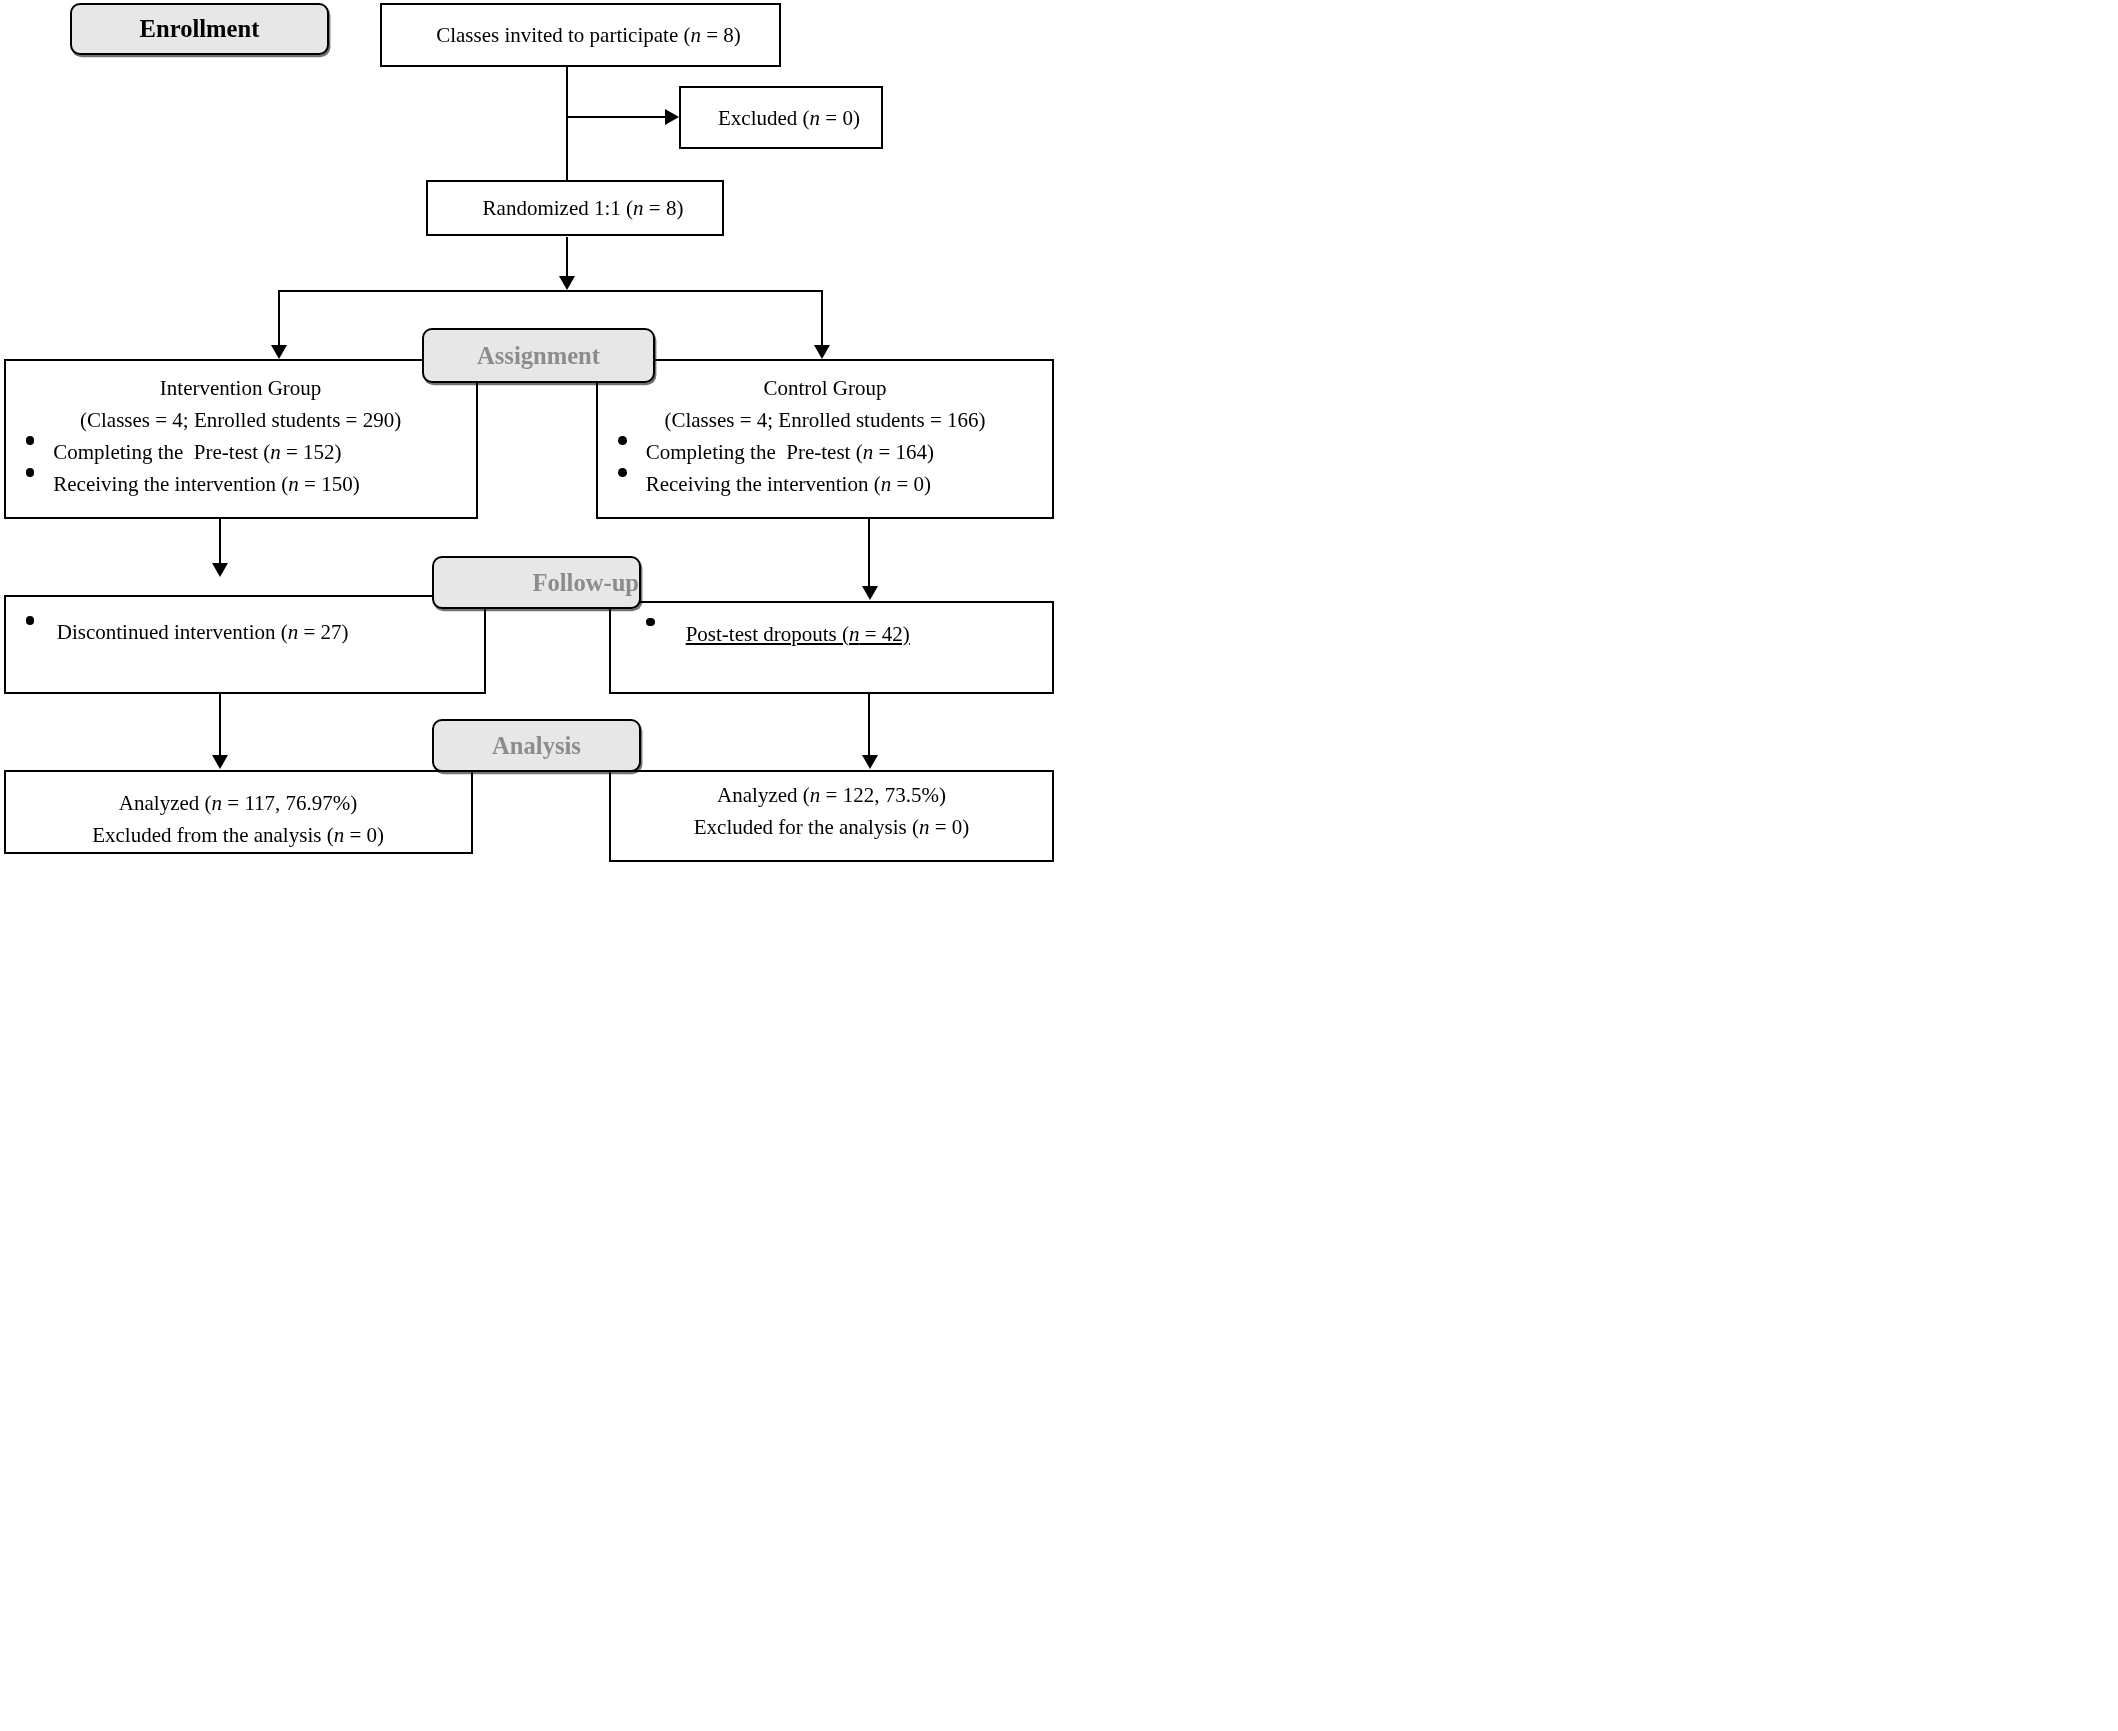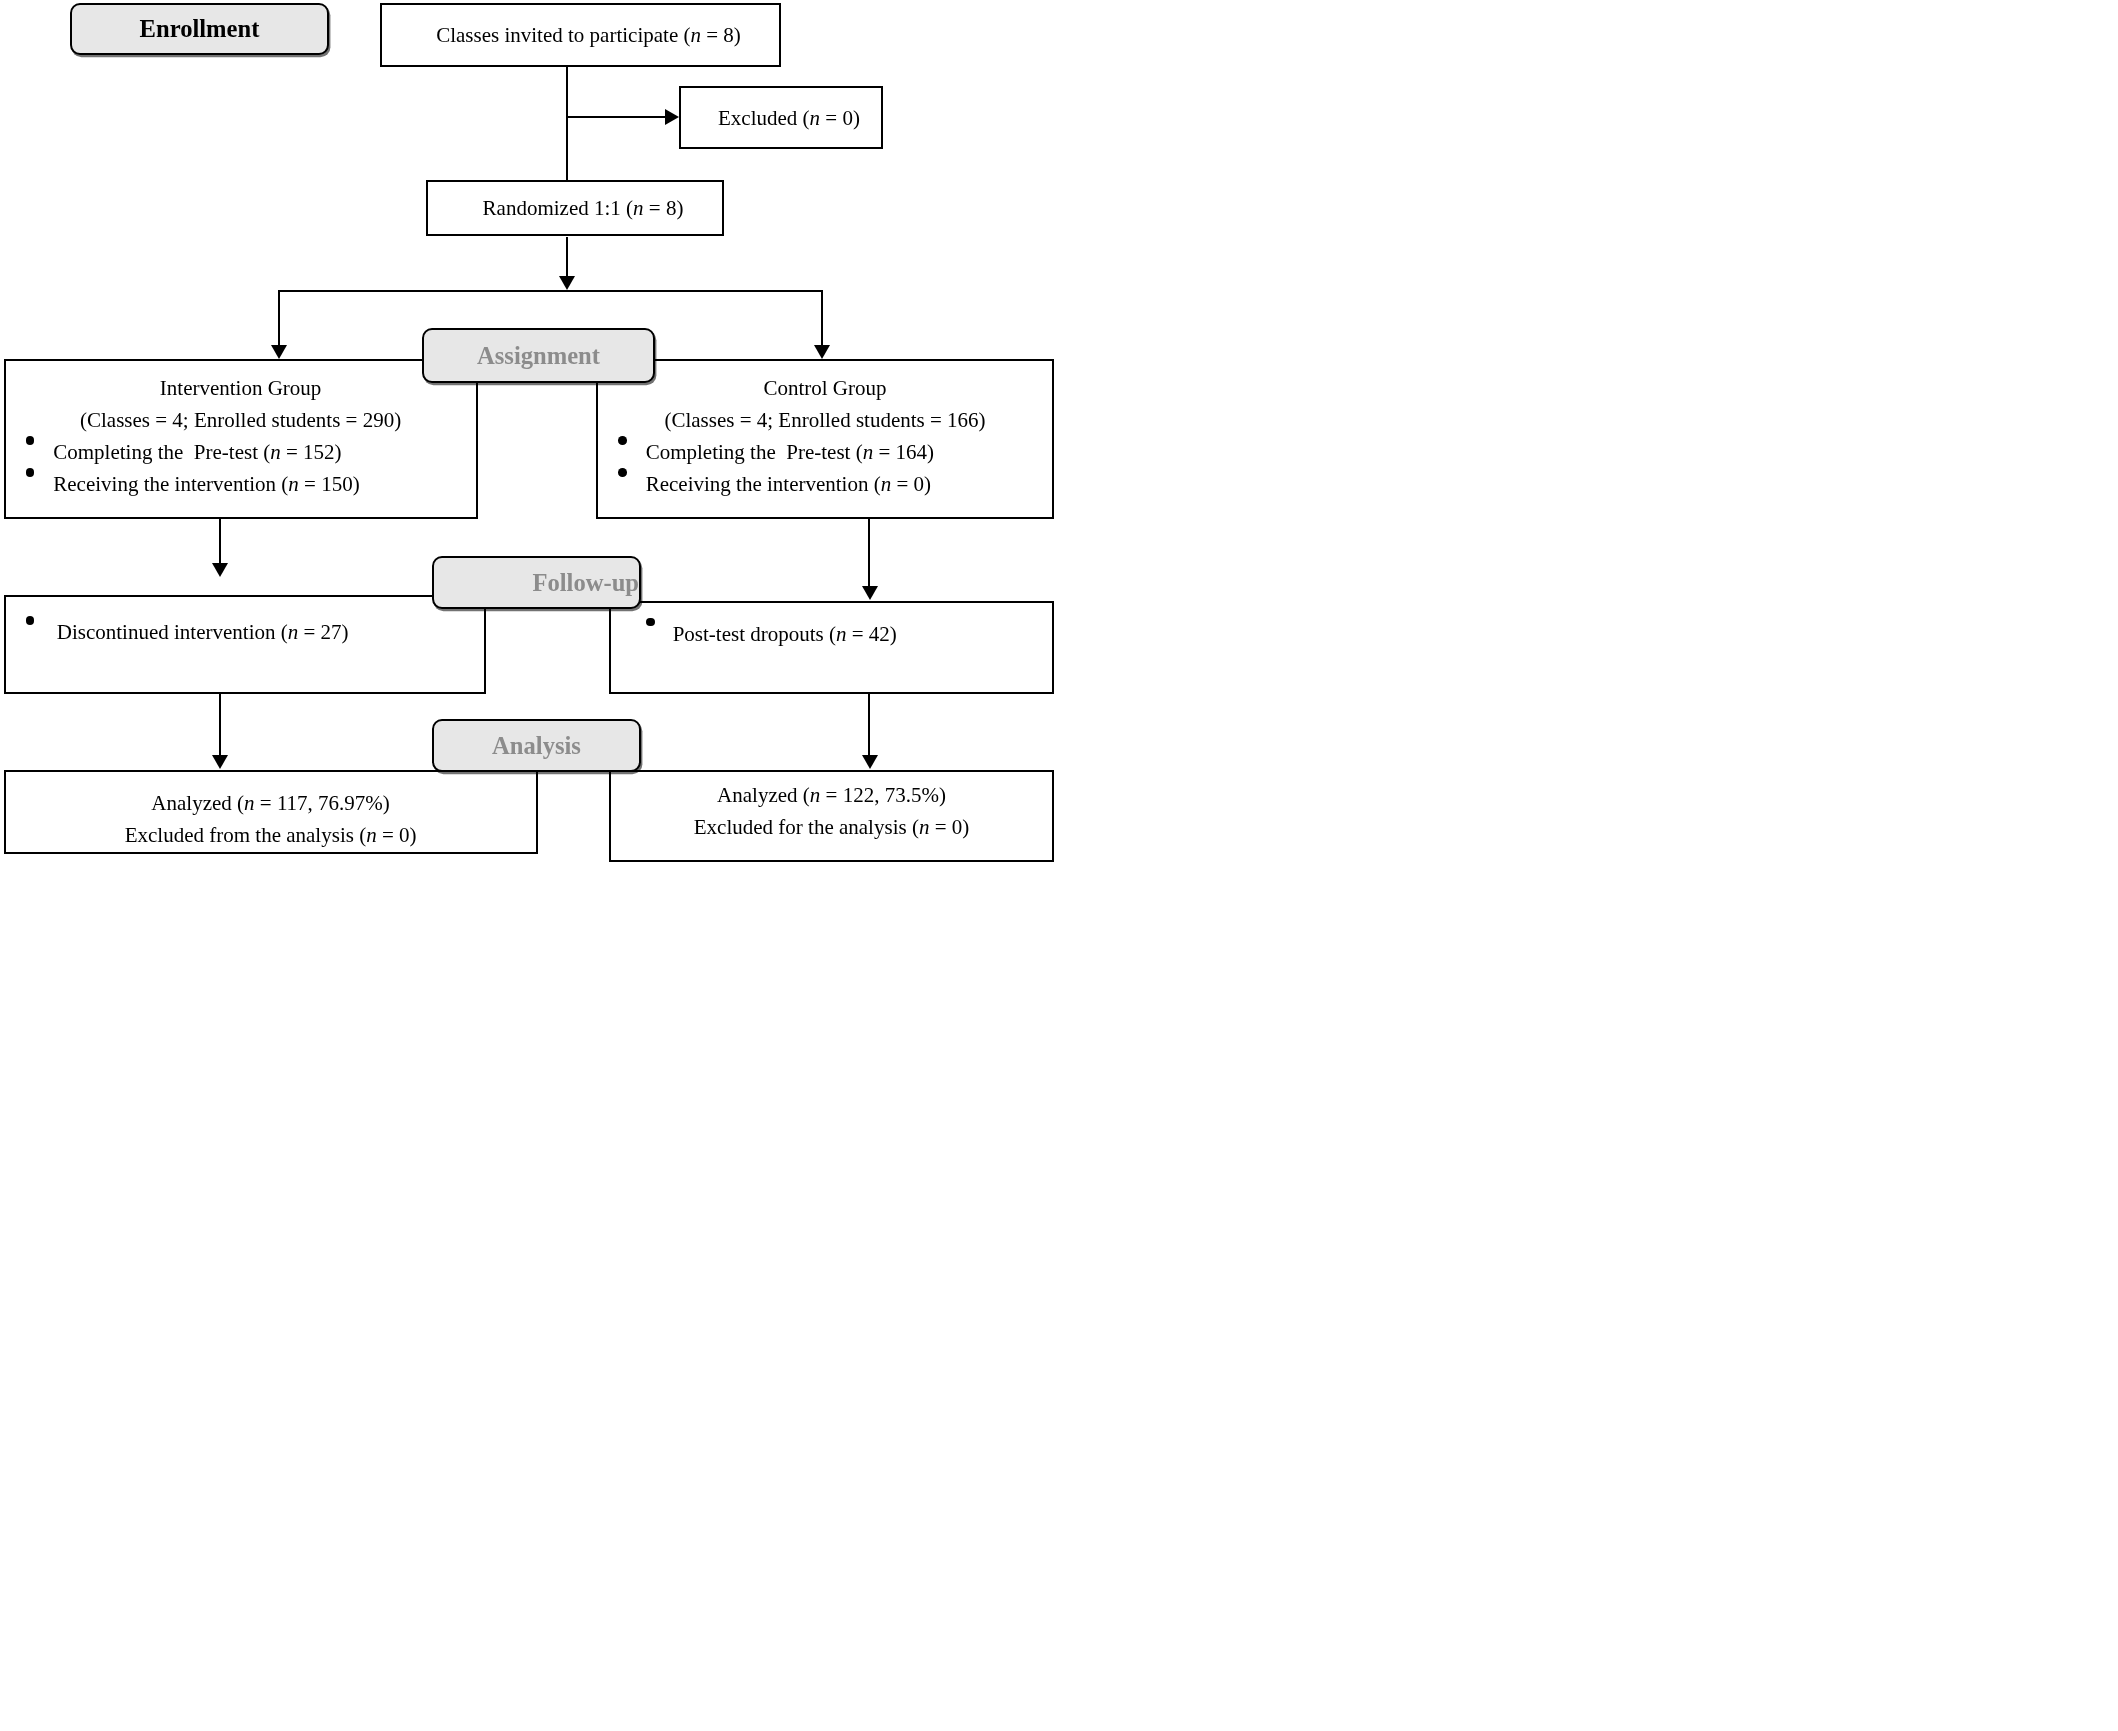--- a/index.html
+++ b/index.html
@@ -141,29 +141,29 @@
   <div class="fbox" style="left:3.6px;top:595px;width:482px;height:99px;padding-top:19px;">
     <div class="bullet-row">
       <span class="dot" style="margin-left:20px;"></span>
       <span class="txt" style="margin-left:22.5px;">Discontinued intervention (<i>n</i> = 27)</span>
     </div>
   </div>
 
   <div class="fbox" style="left:609px;top:601px;width:445px;height:93px;padding-top:14.5px;">
     <div class="bullet-row">
       <span class="dot" style="margin-left:35px;"></span>
-      <span class="txt" style="margin-left:18px;">Post-test dropouts (<i>n</i> = 42)</span>
+      <span class="txt" style="margin-left:31px;text-decoration:underline;">Post-test dropouts (<i>n</i> = 42)</span>
     </div>
   </div>
 
   <div class="pill graytext" style="left:432px;top:556px;width:209px;height:53px;justify-content:flex-end;">
     <span class="txt">Follow-up</span>
   </div>
 
-  <div class="fbox" style="left:3.6px;top:770px;width:534px;height:84px;padding-top:14.5px;">
+  <div class="fbox" style="left:3.6px;top:770px;width:469px;height:84px;padding-top:14.5px;">
     <div class="gtitle">Analyzed (<i>n</i> = 117, 76.97%)</div>
     <div class="gtitle">Excluded from the analysis (<i>n</i> = 0)</div>
   </div>
 
   <div class="fbox" style="left:609px;top:770px;width:445px;height:92px;padding-top:7px;">
     <div class="gtitle">Analyzed (<i>n</i> = 122, 73.5%)</div>
     <div class="gtitle">Excluded for the analysis (<i>n</i> = 0)</div>
   </div>
 
   <div class="pill graytext" style="left:432px;top:719px;width:209px;height:53px;">

